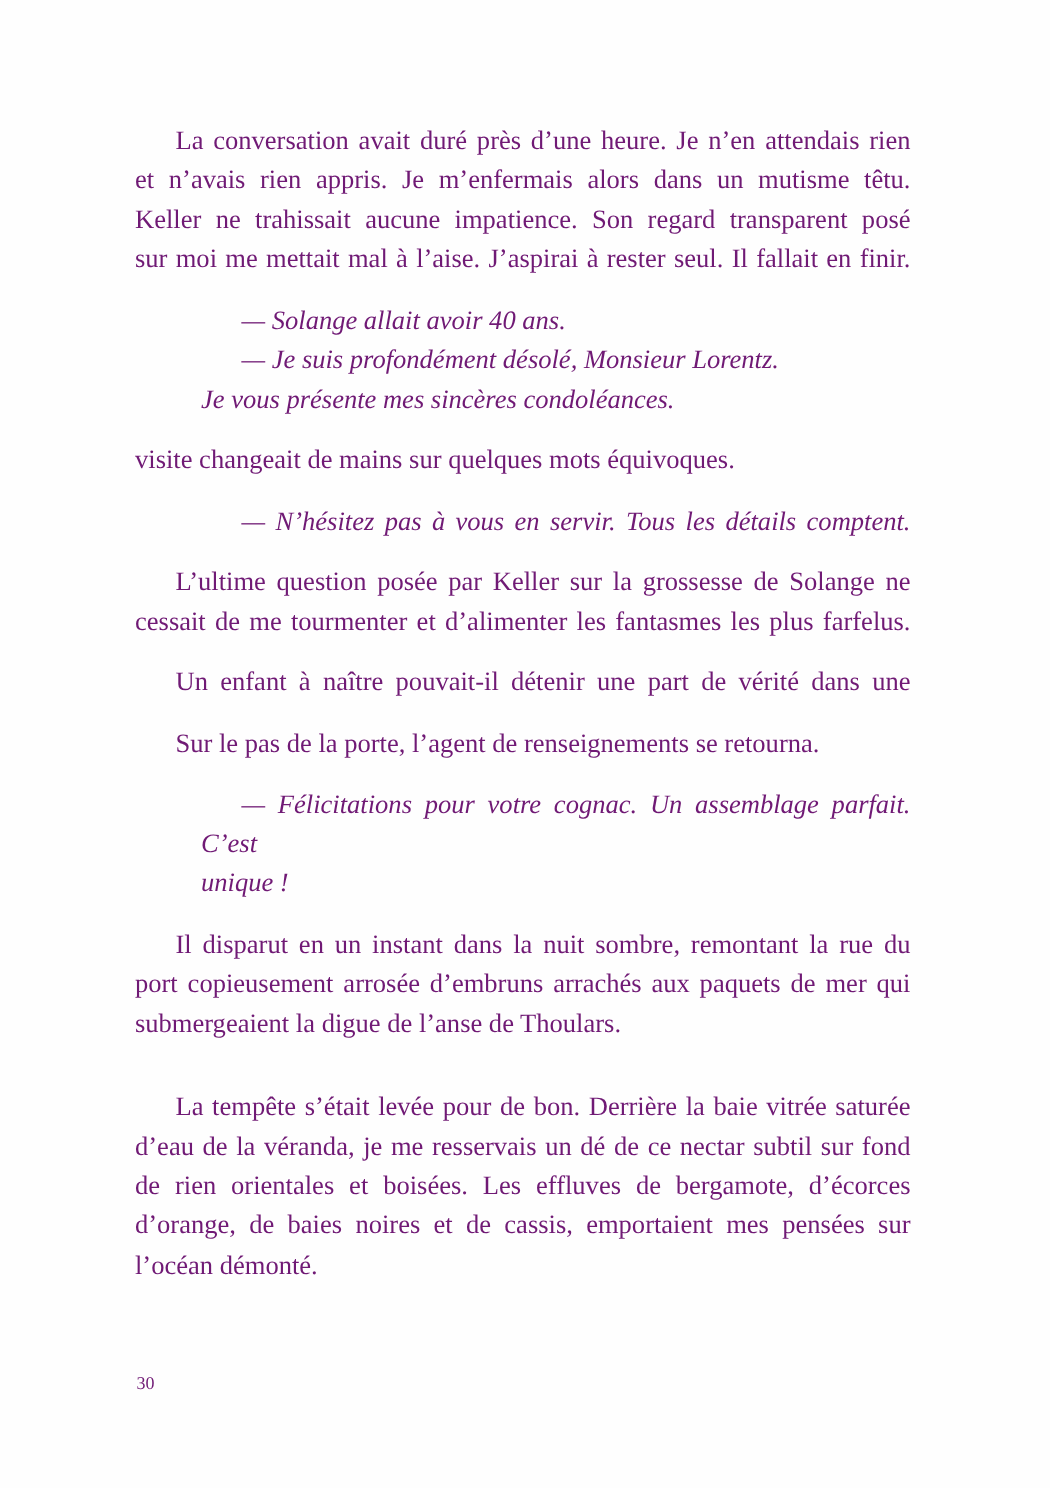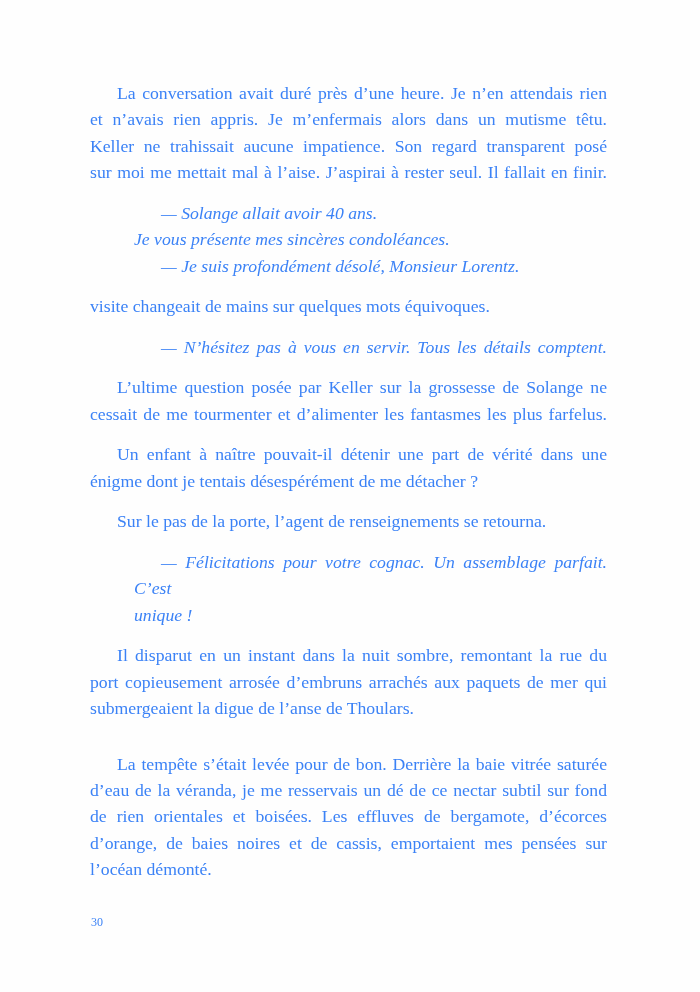--- a/index.html
+++ b/index.html
@@ -6,21 +6,21 @@
     margin: 0;
     padding: 0;
     background: #ffffff;
   }
   .page {
     position: relative;
     width: 700px;
     height: 992px;
     background: #fefefe;
     font-family: "Liberation Serif", "DejaVu Serif", serif;
-    color: #3b82f6;
+    color: #701a75;
     overflow: hidden;
   }
   .content {
     position: absolute;
     left: 90px;
     top: 80px;
     width: 517px;
     font-size: 17.7px;
     line-height: 26.4px;
   }
@@ -61,40 +61,39 @@
 
     <p class="para">
       <span class="ln jst ind">La conversation avait duré près d’une heure. Je n’en attendais rien</span>
       <span class="ln jst">et n’avais rien appris. Je m’enfermais alors dans un mutisme têtu.</span>
       <span class="ln jst">Keller ne trahissait aucune impatience. Son regard transparent posé</span>
       <span class="ln jst">sur moi me mettait mal à l’aise. J’aspirai à rester seul. Il fallait en finir.</span>
     </p>
 
     <p class="para dialogue">
       <span class="ln ind">— Solange allait avoir 40 ans.</span>
+      <span class="ln ind">— Je suis profondément désolé, Monsieur Lorentz.</span>
       <span class="ln">Je vous présente mes sincères condoléances.</span>
-      <span class="ln ind">— Je suis profondément désolé, Monsieur Lorentz.</span>
     </p>
 
     <p class="para">
       <span class="ln">visite changeait de mains sur quelques mots équivoques.</span>
     </p>
 
     <p class="para dialogue">
       <span class="ln jst ind">— N’hésitez pas à vous en servir. Tous les détails comptent.</span>
     </p>
 
     <p class="para">
       <span class="ln jst ind">L’ultime question posée par Keller sur la grossesse de Solange ne</span>
       <span class="ln jst">cessait de me tourmenter et d’alimenter les fantasmes les plus farfelus.</span>
     </p>
 
     <p class="para">
       <span class="ln jst ind">Un enfant à naître pouvait-il détenir une part de vérité dans une</span>
-      <span class="ln">énigme dont je tentais désespérément de me détacher ?</span>
     </p>
 
     <p class="para">
       <span class="ln ind">Sur le pas de la porte, l’agent de renseignements se retourna.</span>
     </p>
 
     <p class="para dialogue">
       <span class="ln jst ind">— Félicitations pour votre cognac. Un assemblage parfait. C’est</span>
       <span class="ln">unique !</span>
     </p>

